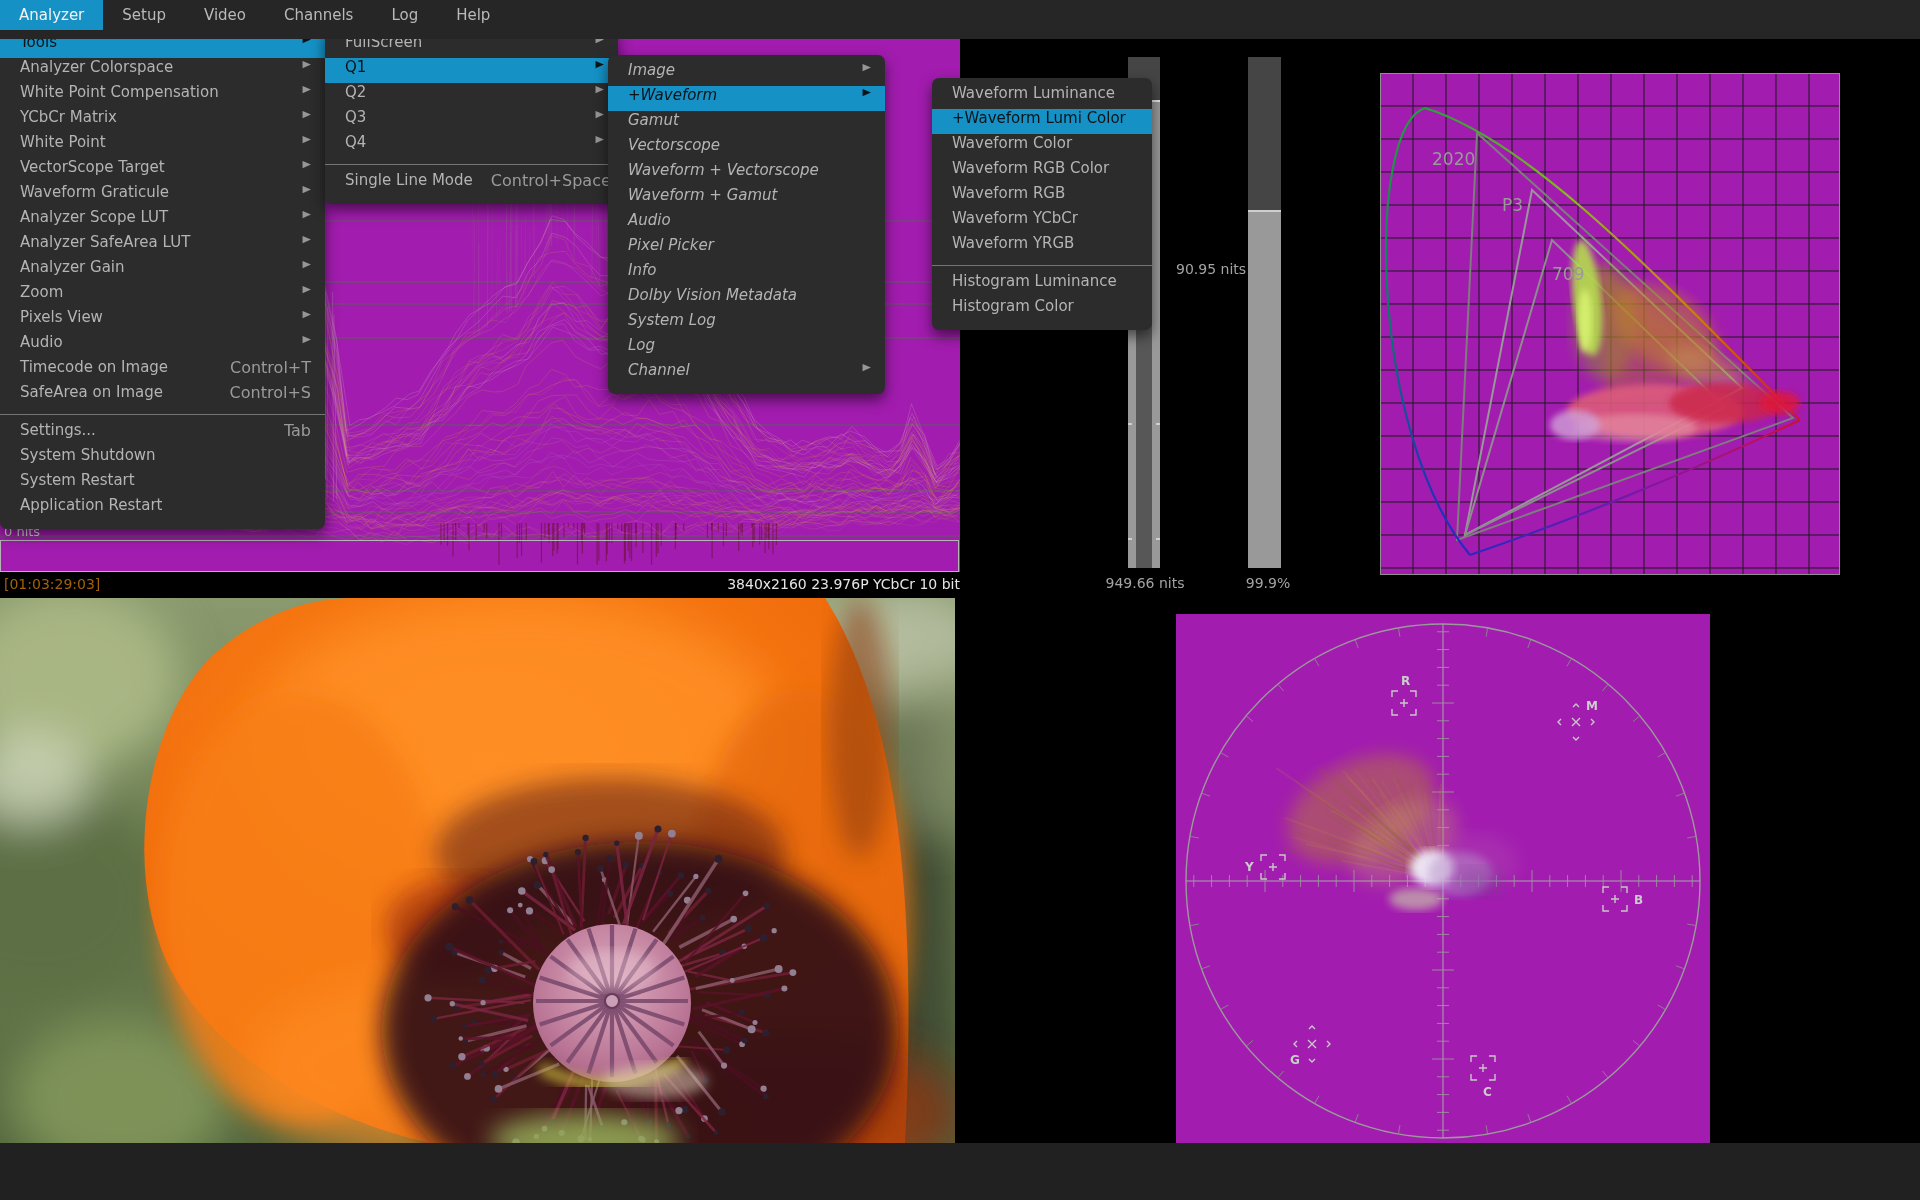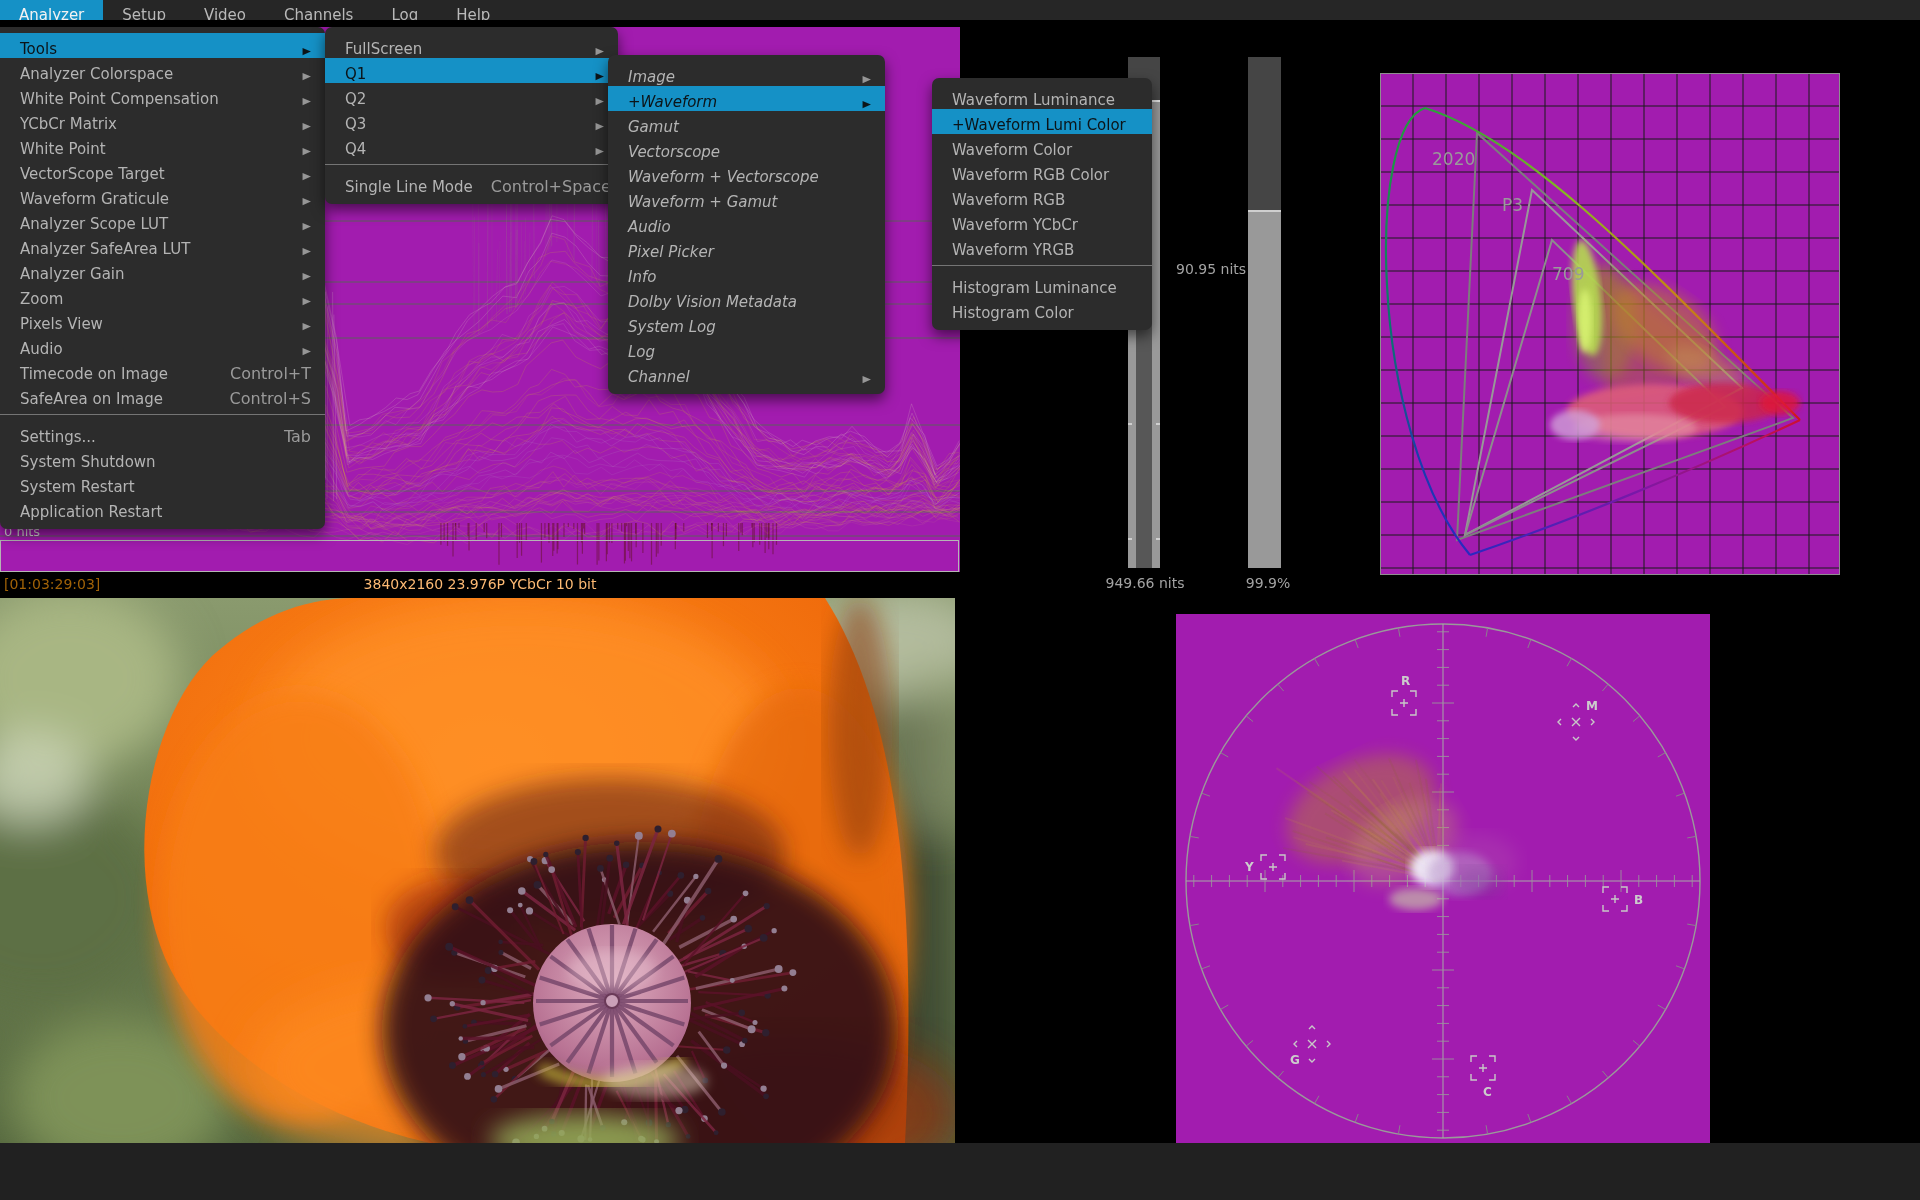--- a/index.html
+++ b/index.html
@@ -1,43 +1,43 @@
 <!DOCTYPE html>
 <html><head>
 <meta charset="utf-8">
 <style>
   html,body{margin:0;padding:0;background:#000;}
   #screen{position:relative;width:1920px;height:1200px;background:#000;overflow:hidden;
     font-family:"DejaVu Sans","Liberation Sans",sans-serif;-webkit-font-smoothing:antialiased;}
   
-  .menubar{position:absolute;left:0;top:0;width:1920px;height:20px;background:#262626;
+  .menubar{position:absolute;left:0;top:0;width:1920px;height:39px;background:#262626;
     display:flex;align-items:stretch;overflow:hidden;z-index:60;}
   .mb-item{height:30px;line-height:30px;padding:0 19px;font-size:15px;color:#b9b9b9;cursor:default;}
   .mb-item.hl{background:#1591c6;color:#f2f2f2;}
   
   .menu{position:absolute;background:#2c2c2c;border-radius:7px;padding:6px 0 8px 0;z-index:50;
     box-shadow:0 6px 14px rgba(0,0,0,.55);}
-  .mi{display:flex;align-items:flex-end;height:25px;padding:0 14px 0 20px;font-size:15px;color:#b4b4b4;cursor:default;}
+  .mi{display:flex;align-items:flex-start;height:25px;padding:0 14px 0 20px;font-size:15px;color:#b4b4b4;cursor:default;}
   .mi .lbl{white-space:nowrap;}
   .mi .sc{margin-left:auto;font-size:16px;color:#9a9a9a;padding-left:18px;white-space:nowrap;}
   .mi .arr{margin-left:auto;font-size:11px;color:#969696;transform:scaleY(.85);}
   .mi.hl{background:#1591c6;color:#0c1418;}
   .mi.hl .arr{color:#0c1418;}
   .msep{height:1px;background:#757575;margin:6px 0;}
   #menu-analyzer{left:0;top:27px;width:325px;border-top-left-radius:0;}
   #menu-tools{left:325px;top:27px;width:293px;}
   #menu-q1{left:608px;top:55px;width:277px;font-style:italic;}
   #menu-waveform{left:932px;top:78px;width:220px;}
   
   .quad{position:absolute;background:#a21caf;}
   #wf-area{left:0;top:27px;width:960px;height:545px;}
   #wf-zero{position:absolute;left:4px;top:497px;font-size:13px;color:#d8d8d8;}
   #tc-row{position:absolute;left:0;top:572px;width:960px;height:26px;background:#000;}
   #tc-text{position:absolute;left:4px;top:4px;font-size:14px;color:#a16207;}
-  #fmt-text{position:absolute;left:0;top:4px;width:960px;text-align:center;font-size:14px;color:#fdba74;}
+  #fmt-text{position:absolute;left:0;top:4px;width:960px;text-align:right;font-size:14px;color:#e5e5e5;}
   #flower{left:0;top:598px;width:955px;height:545px;}
   #vscope{left:1176px;top:614px;width:534px;height:534px;}
   #cie{left:1380px;top:73px;width:460px;height:502px;}
   
   .meter{position:absolute;top:57px;height:511px;background:#999;}
   #meter-lumi{left:1128px;width:32px;}
   #meter-pct{left:1248px;width:33px;}
   .meter .cap{position:absolute;left:0;top:0;width:100%;background:#454545;}
   .meter .mark{position:absolute;left:0;width:100%;height:2px;background:#e3e3e3;}
   .meter .inner{position:absolute;left:8px;width:16px;background:#575757;}

